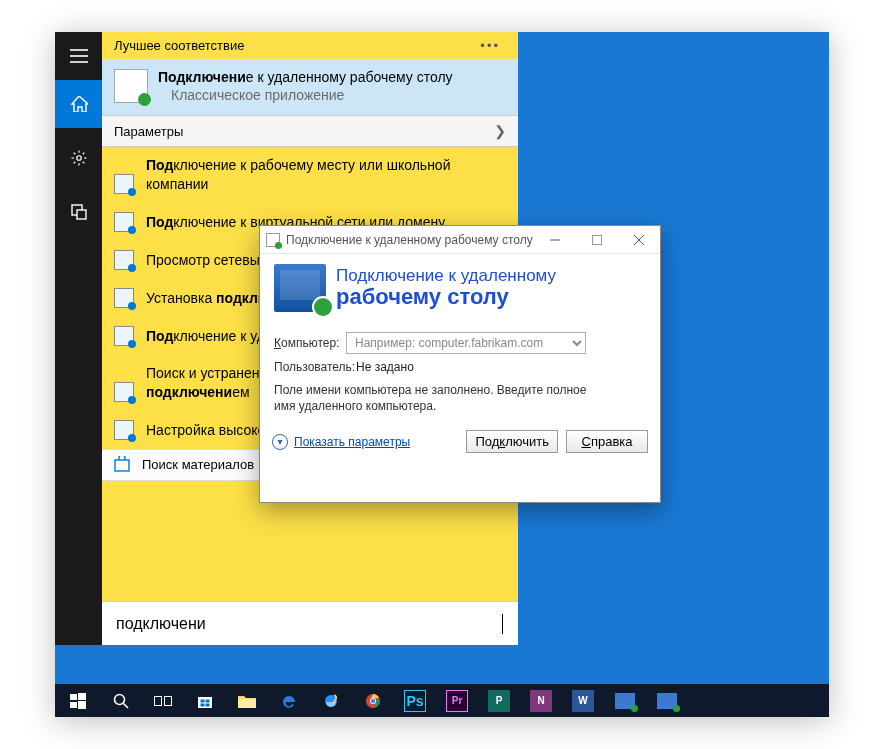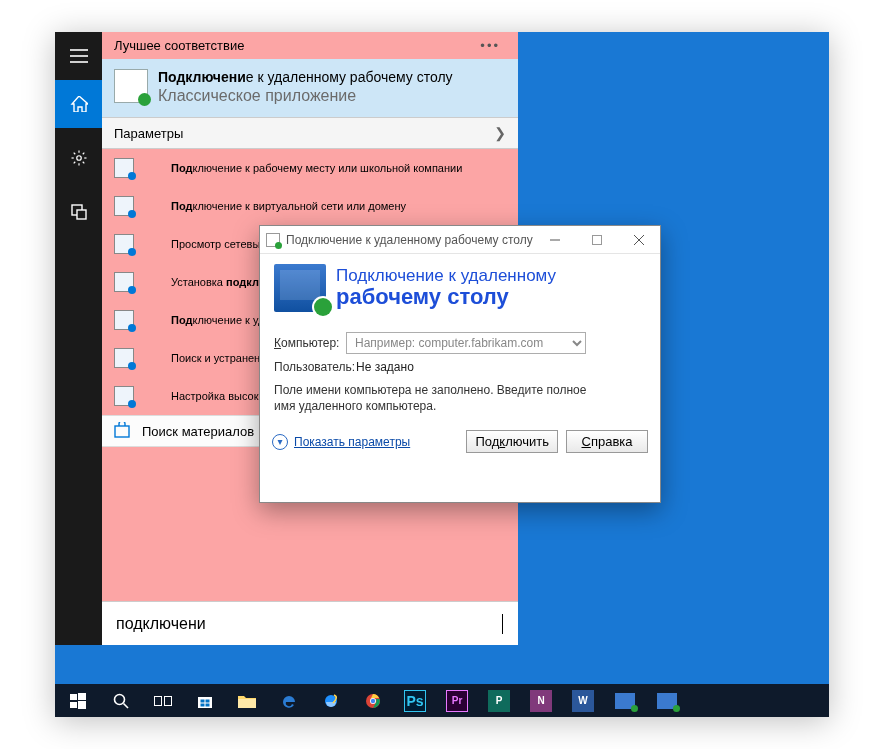--- a/index.html
+++ b/index.html
@@ -8,36 +8,36 @@
       position: absolute; left: 55px; top: 32px; width: 774px; height: 685px;
       box-shadow: 0 4px 30px rgba(0,0,0,.25); background: #1978d4;
     }
     
     .rail { position:absolute; left:0; top:0; width:47px; height:613px; background:#1a1a1a; }
     .rail .ico { width:47px; height:48px; display:flex; align-items:center; justify-content:center; color:#fff; font-size:16px; }
     .rail .ico.ham { height:48px; }
     .rail .ico.home { background:#0078d7; height:48px; }
 
     
-    .startlist { position:absolute; left:47px; top:0; width:416px; height:613px; background:#fca5a5; color:#000; }
+    .startlist { position:absolute; left:47px; top:0; width:416px; height:613px; background:#fde047; color:#000; }
     .section-hdr { display:flex; align-items:center; justify-content:space-between; padding:6px 12px; font-size:13px; border-bottom:1px solid #ccc; }
     .section-hdr.best { border-bottom:none; }
     .more-dots { letter-spacing:2px; color:#555; padding-right:6px;}
     .section-hdr.params { background:#f5f5f5; height:32px; border-top:1px solid #ccc; border-bottom:1px solid #ccc;}
     .params .chev { color:#666; font-size:14px; }
 
     .best-match { display:flex; align-items:flex-start; padding:10px 10px 12px 12px; background:#cde6f7;}
     .bm-icon { width:34px; height:34px; margin-right:10px; background:#fff; border:1px solid #9aa; position:relative; flex-shrink:0; }
     .bm-icon::after { content:""; position:absolute; right:-4px; bottom:-4px; width:13px; height:13px; background:#2aa13a; border-radius:50%; }
     .bm-text .title { font-size:14px; }
     .bm-text .title b { font-weight:600;}
-    .bm-text .sub { font-size:16px; color:#6b6b6b; margin-top:2px; }
+    .bm-text .sub { font-size:14px; color:#6b6b6b; margin-top:2px;margin-left:13px; }
 
     .res-list { }
-    .res-item { display:flex; align-items:center; padding:9px 12px; font-size:11px; color:#000; border-bottom:0;gap:25px; }
+    .res-item { display:flex; align-items:flex-end; padding:9px 12px; font-size:14px; color:#000; border-bottom:0; }
     .res-item .ic { width:20px; height:20px; margin-right:12px; flex-shrink:0; }
     .res-item .txt { line-height:1.35; }
     .res-item .txt b { font-weight:700; }
 
     .storehdr { display:flex; align-items:center; padding:6px 12px; border-top:1px solid #ddd; border-bottom:1px solid #ddd; background:#fcfcfc; }
     .storehdr .ic { width:18px; height:18px; margin-right:10px; color:#0078d7; }
     .storehdr .txt { font-size:13px; }
 
     .search-row { position:absolute; bottom:0; left:0; right:0; height:44px; border-top:1px solid #ccc; display:flex; align-items:center; padding:0 14px; background:#fff;}
     .search-input { border:none; outline:none; font-size:16px; width:100%; }

